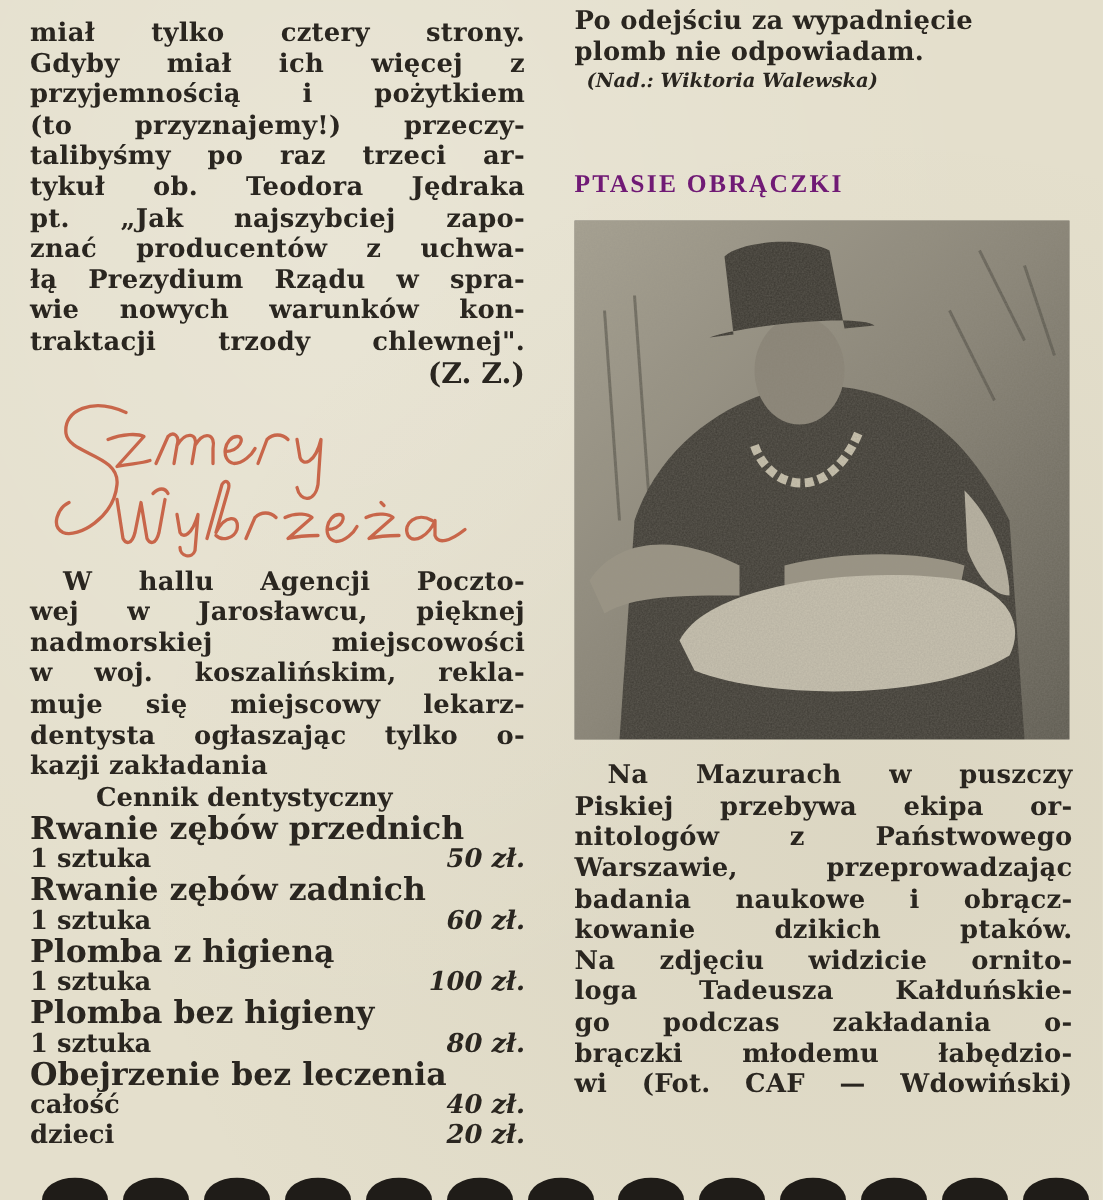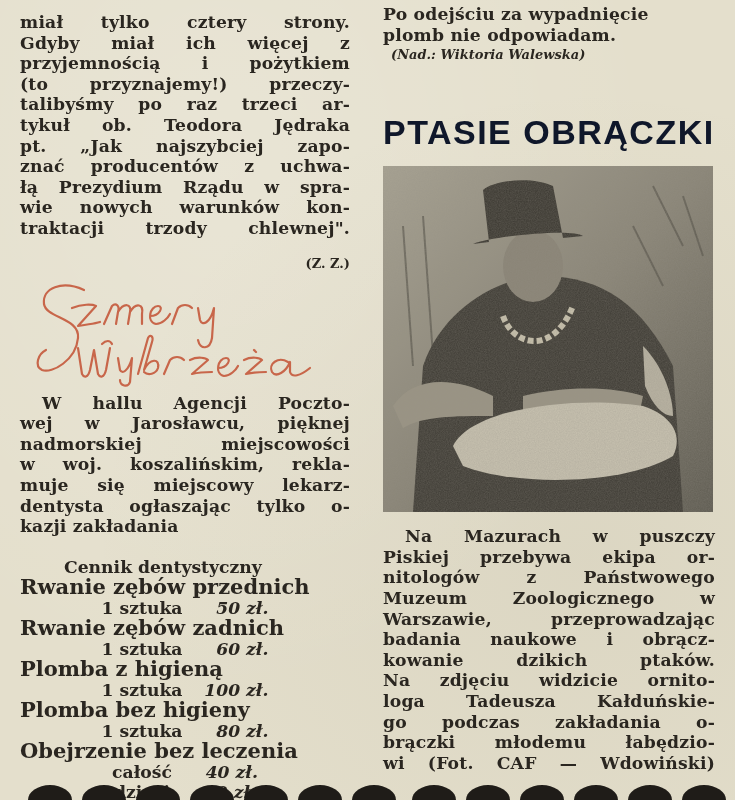--- a/index.html
+++ b/index.html
@@ -27,35 +27,35 @@
     font-family: "DejaVu Serif", serif;
     font-weight: bold;
     font-size: 17.2px;
     line-height: 20.6px;
     text-align: justify;
     letter-spacing: 0.2px;
     margin: 0;
   }
   .para .line { display: block; text-align: justify; text-align-last: justify; white-space: nowrap; }
   .para .line.last { text-align-last: left; }
-  .signature { text-align: right; font-weight: bold; font-size: 13px; line-height: 20px; margin-top: 15px; }
+  .signature { text-align: right; font-weight: bold; font-size: 19px; line-height: 20px; margin-top: 0px; }
   .script-heading {
     position: relative; height: 115px; margin-top: 4px;
   }
   .script-heading svg { position: absolute; left: 12px; top: 0; }
-  .list-title { font-weight: bold; font-size: 17.2px; line-height: 20.5px; padding-left: 44px; margin-top: 20px; }
+  .list-title { font-weight: bold; font-size: 17.2px; line-height: 20.5px; padding-left: 44px; }
   .price-item { font-weight: bold; font-size: 21px; line-height: 20.5px; }
-  .price-row { font-weight: bold; font-size: 17.2px; line-height: 20.5px; display: flex; justify-content: center; }
+  .price-row { font-weight: bold; font-size: 17.2px; line-height: 20.5px; display: flex; justify-content: space-between; }
   .price-row .unit { margin-right: 14px; }
   .price-row .amount { min-width: 72px; text-align: right; font-style: italic; }
   .italic-credit { font-style: italic; font-weight: bold; font-size: 13px; line-height: 20px; padding-left: 8px; }
   .headline {
-    font-family: Liberation Sans, sans-serif;
-    font-weight: bold; font-size: 34px; letter-spacing: 1.5px;
-    margin-top: 48px; margin-left: 0px; color: #0f172a;
+    font-family: Liberation Serif, serif;
+    font-weight: bold; font-size: 17px; letter-spacing: 1.5px;
+    margin-top: 48px; margin-left: 0px; color: #701a75;
   }
   .photo {
     margin-top: 14px; width: 330px; height: 346px;
     position: relative; overflow: hidden;
     background: #7b776c;
   }
   .dots {
     position: absolute; left: 0; top: 785px; width: 735px; height: 15px; overflow: hidden;
   }
   .dot { position: absolute; top: 0; width: 44px; height: 30px; border-radius: 50%; background: #1f1c18; }
@@ -203,21 +203,20 @@
       <path d="M70 280 C 90 240, 200 230, 260 240 C 290 250, 300 270, 290 290 C 240 320, 130 320, 80 300 Z" fill="#c8c2b0"></path>
       <path d="M260 180 C 280 200, 290 230, 290 250 C 280 250, 270 240, 262 220 Z" fill="#b9b3a2"></path>
       <rect width="330" height="346" filter="url(#grain)"></rect>
     </svg>
   </div>
 
   <div class="para" style="margin-top:14px">
     <span class="line" style="padding-left:22px">Na Mazurach w puszczy</span>
     <span class="line">Piskiej przebywa ekipa or-</span>
     <span class="line">nitologów z Państwowego</span>
-    <span class="line">Muzeum Zoologicznego w</span>
     <span class="line">Warszawie, przeprowadzając</span>
     <span class="line">badania naukowe i obrącz-</span>
     <span class="line">kowanie dzikich ptaków.</span>
     <span class="line">Na zdjęciu widzicie ornito-</span>
     <span class="line">loga Tadeusza Kałduńskie-</span>
     <span class="line">go podczas zakładania o-</span>
     <span class="line">brączki młodemu łabędzio-</span>
     <span class="line">wi (Fot. CAF — Wdowiński)</span>
   </div>
 </div>

